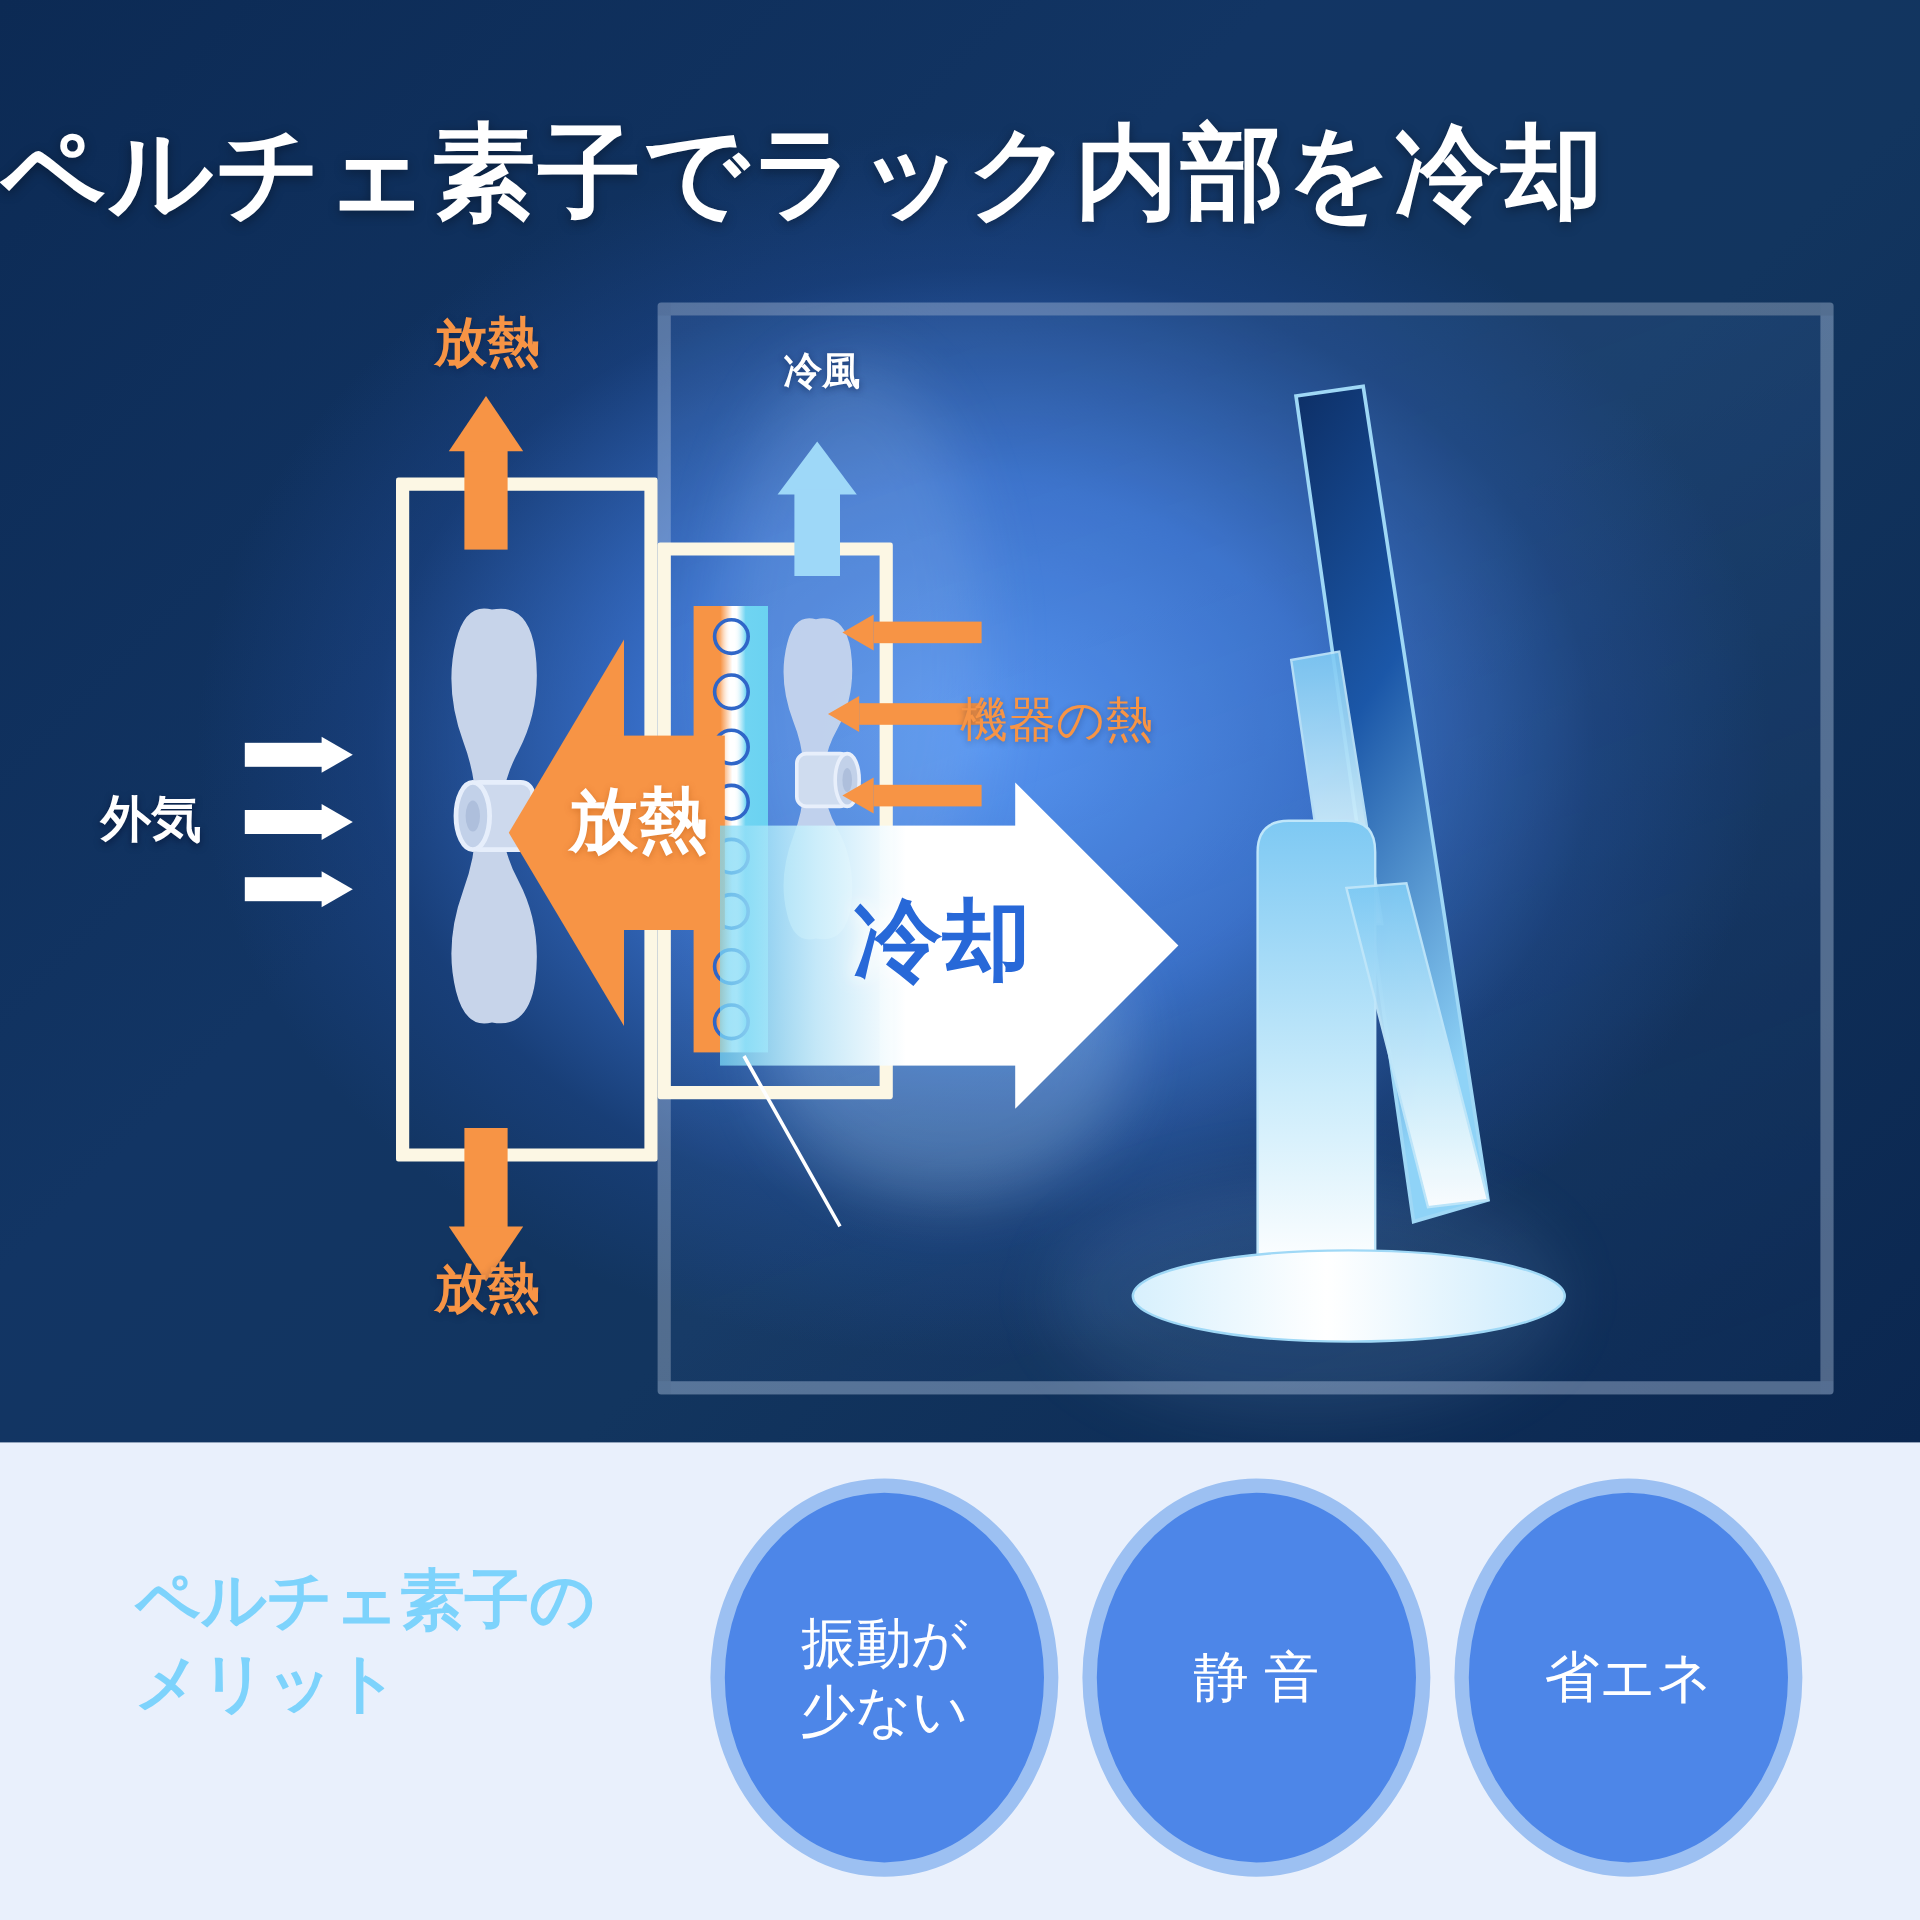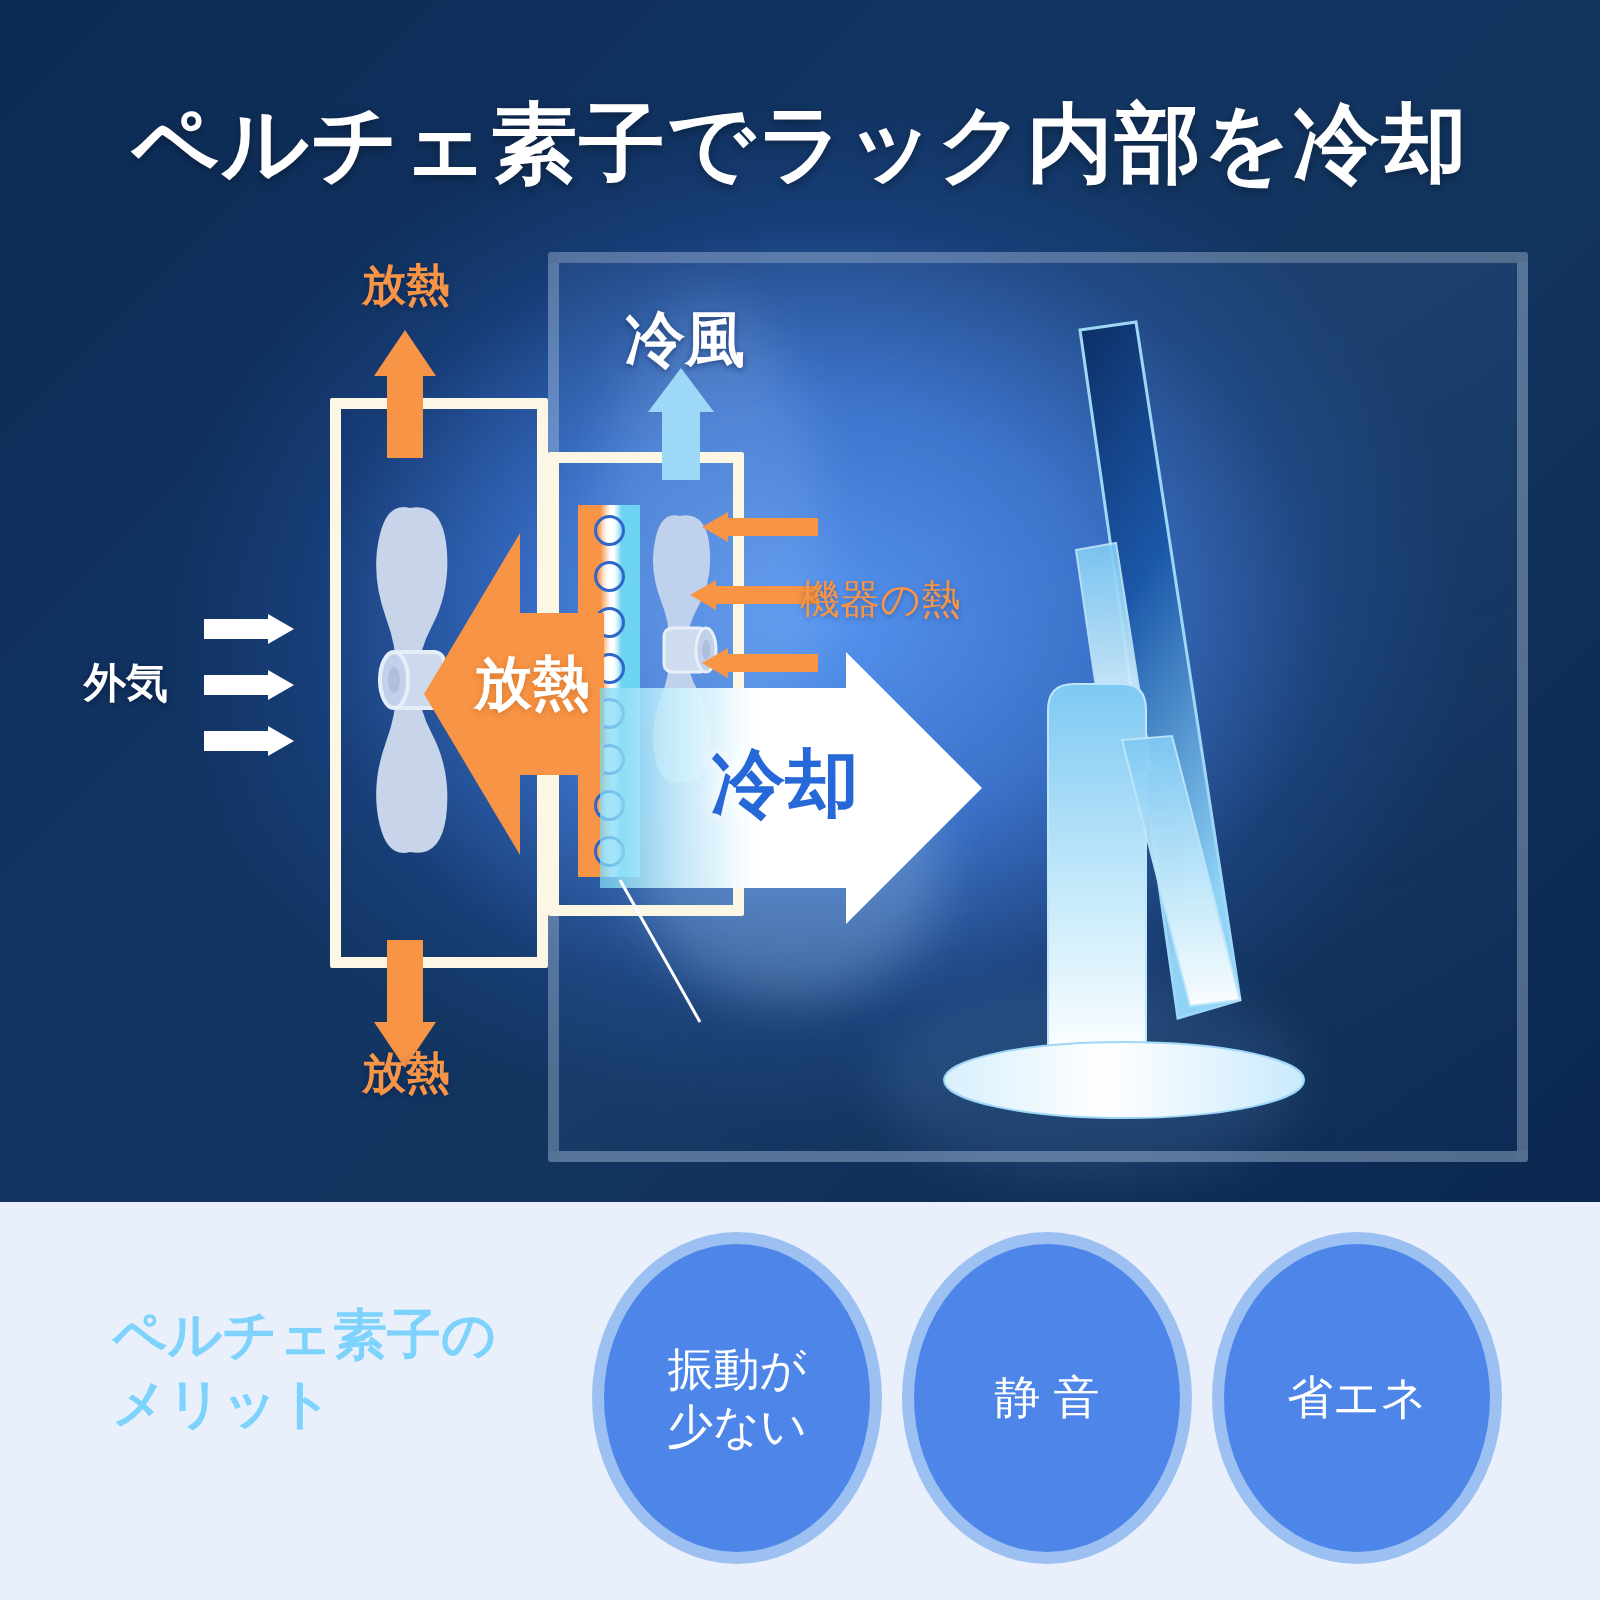--- a/index.html
+++ b/index.html
@@ -16,21 +16,21 @@
     overflow:hidden;
     background:
       radial-gradient(ellipse 820px 640px at 820px 620px, rgba(86,150,246,.95) 0%, rgba(70,132,238,.72) 34%, rgba(38,84,170,.30) 62%, rgba(17,50,92,0) 80%),
       linear-gradient(135deg,#0c2a54 0%,#123564 38%,#12355f 60%,#0b2750 100%);
   }
   
   .wisp{ position:absolute; border-radius:50%; filter:blur(26px); pointer-events:none; }
 
   
   #title{
-    position:absolute; left:0; top:86px; width:1600px; text-align:center;
+    position:absolute; left:0; top:86px; width:1600px; 
     color:#ffffff; font-size:86px; font-weight:bold; letter-spacing:2px;
     text-shadow:0 3px 10px rgba(0,0,0,.35);
     white-space:nowrap;
   }
 
   
   #rack{
     position:absolute; left:548px; top:252px; width:980px; height:910px;
     border:11px solid rgba(225,235,250,.30);
     background:linear-gradient(160deg, rgba(120,175,255,.12), rgba(120,175,255,.02));
@@ -90,22 +90,22 @@
 
   
   #coldair-arrow{ position:absolute; left:648px; top:368px; width:66px; height:112px; }
   #coldair-arrow .shaft{ position:absolute; left:14px; top:40px; width:38px; height:72px; background:#9ed8f8; }
   #coldair-arrow .head{
     position:absolute; left:0; top:0; width:0; height:0;
     border-left:33px solid transparent; border-right:33px solid transparent;
     border-bottom:44px solid #9ed8f8;
   }
   #coldair-label{
-    position:absolute; left:610px; top:300px; width:150px; text-align:center;
-    color:#ffffff; font-size:60px; font-weight:bold; white-space:nowrap;
+    position:absolute; left:610px; top:288px; width:150px; text-align:center;
+    color:#ffffff; font-size:32px; font-weight:bold; white-space:nowrap;
     text-shadow:0 2px 6px rgba(0,20,60,.45);
   }
 
   
   .heat-in{ position:absolute; height:30px; }
   .heat-in .shaft{ position:absolute; right:0; top:6px; height:18px; background:#f79445; }
   .heat-in .head{
     position:absolute; left:0; top:0; width:0; height:0;
     border-top:15px solid transparent; border-bottom:15px solid transparent;
     border-right:26px solid #f79445;

